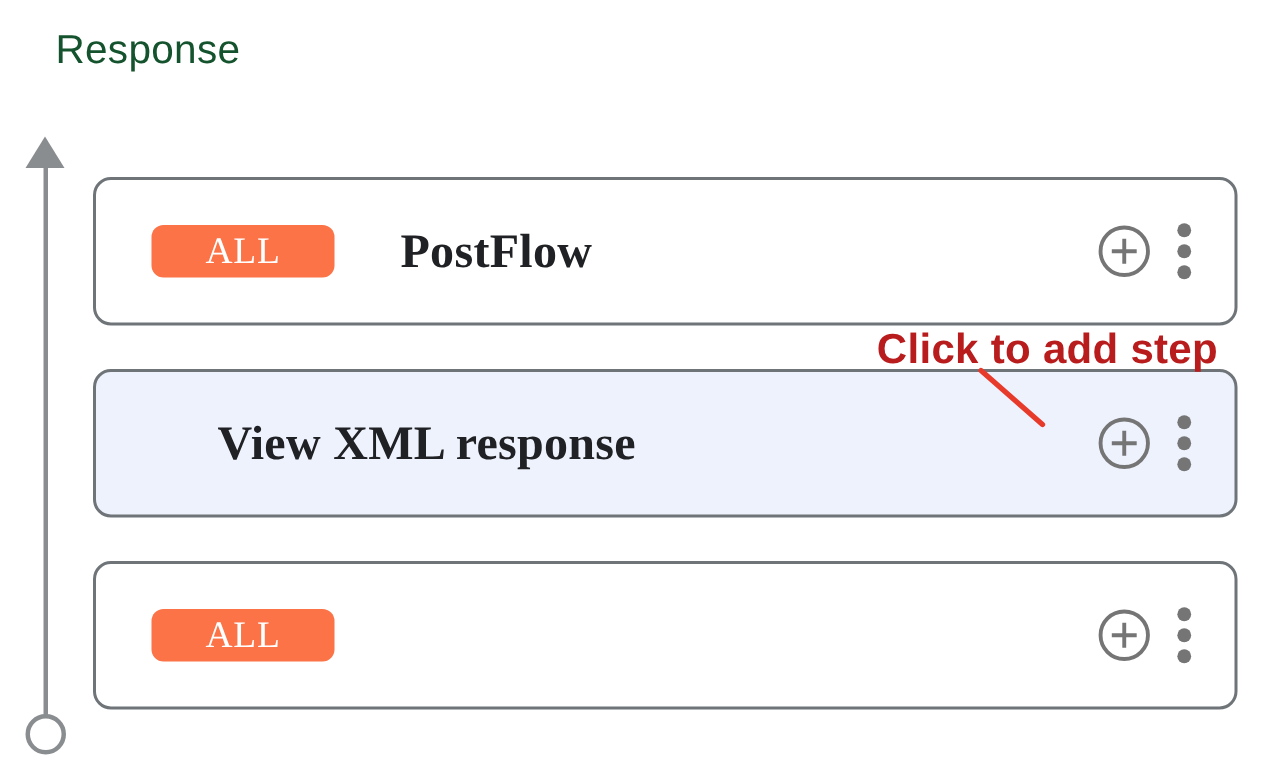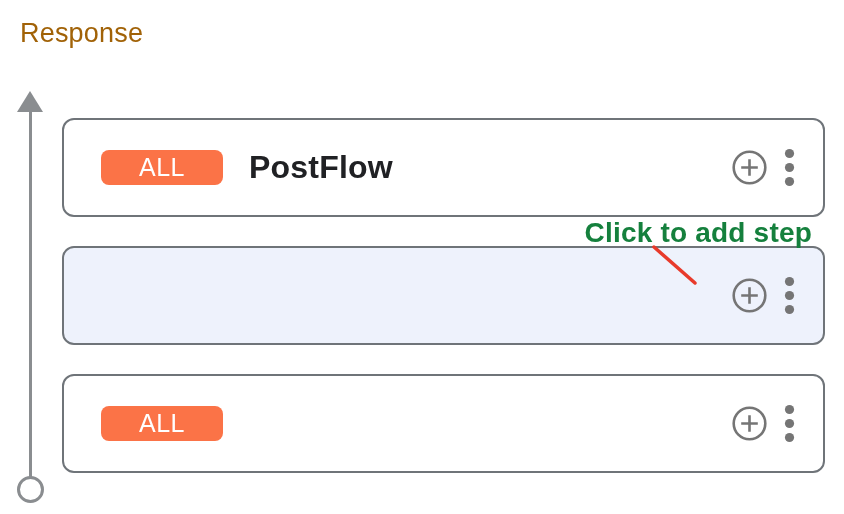--- a/index.html
+++ b/index.html
@@ -7,25 +7,25 @@
   .canvas {
     position: relative;
     width: 844px;
     height: 514px;
     background: #ffffff;
     font-family: "Liberation Sans", "DejaVu Sans", sans-serif;
     overflow: hidden;
   }
   .section-title {
     position: absolute;
-    left: 20px;
+    left: 37px;
     top: 18px;
     font-size: 27px;
     font-weight: 400;
-    color: #a16207;
+    color: #14532d;
     letter-spacing: 0.2px;
   }
   
   .connector-shaft {
     position: absolute;
     left: 29px;
     top: 110px;
     width: 3px;
     height: 367px;
     background: #8a8d90;
@@ -49,20 +49,21 @@
     background: #ffffff;
     border: 3px solid #8a8d90;
     border-radius: 50%;
   }
   
   .cards {
     position: absolute;
     left: 62px;
     top: 118px;
     width: 763px;
+    font-family: Liberation Serif, serif;
   }
   .card {
     display: flex;
     align-items: center;
     width: 763px;
     height: 99px;
     margin-bottom: 29px;
     background: #ffffff;
     border: 2px solid #6f7479;
     border-radius: 12px;
@@ -77,21 +78,21 @@
     min-width: 122px;
     height: 35px;
     border-radius: 8px;
     color: #ffffff;
     font-size: 25px;
     font-weight: 500;
     letter-spacing: 0.5px;
     flex-shrink: 0;
   }
   .flow-name {
-    margin-left: 26px;
+    margin-left: 44px;
     font-size: 32px;
     font-weight: 700;
     color: #202124;
     letter-spacing: 0.2px;
     white-space: nowrap;
     text-align: center;
   }
   .actions {
     margin-left: auto;
     display: flex;
@@ -152,20 +153,21 @@
         <svg width="11" height="39" viewBox="0 0 11 39">
           <circle cx="5.5" cy="5.5" r="4.6" fill="#757575"></circle>
           <circle cx="5.5" cy="19.5" r="4.6" fill="#757575"></circle>
           <circle cx="5.5" cy="33.5" r="4.6" fill="#757575"></circle>
         </svg>
       </button>
     </span>
   </div>
 
   <div class="card highlighted" style="background: rgb(238, 242, 252);">
+    <span class="flow-name">View XML response</span>
     <span class="actions">
       <button class="icon-btn">
         <svg width="37" height="37" viewBox="0 0 37 37">
           <circle cx="18.5" cy="18.5" r="15.8" fill="none" stroke="#757575" stroke-width="2.6"></circle>
           <path d="M18.5 10.2 v16.6 M10.2 18.5 h16.6" fill="none" stroke="#757575" stroke-width="2.6"></path>
         </svg>
       </button>
       <button class="icon-btn">
         <svg width="11" height="39" viewBox="0 0 11 39">
           <circle cx="5.5" cy="5.5" r="4.6" fill="#757575"></circle>
@@ -189,18 +191,18 @@
         <svg width="11" height="39" viewBox="0 0 11 39">
           <circle cx="5.5" cy="5.5" r="4.6" fill="#757575"></circle>
           <circle cx="5.5" cy="19.5" r="4.6" fill="#757575"></circle>
           <circle cx="5.5" cy="33.5" r="4.6" fill="#757575"></circle>
         </svg>
       </button>
     </span>
   </div>
 </div>
 
-  <div class="annotation-label" style="color: #15803d;">Click to add step</div>
+  <div class="annotation-label" style="color: #b91c1c;">Click to add step</div>
   <svg class="annotation-svg">
     <line id="annotation-line" stroke-width="3.5" stroke-linecap="round" x1="654" y1="247" x2="695" y2="283" stroke="#e83a2b"></line>
   </svg>
 
 </div>
 
 </body></html>

